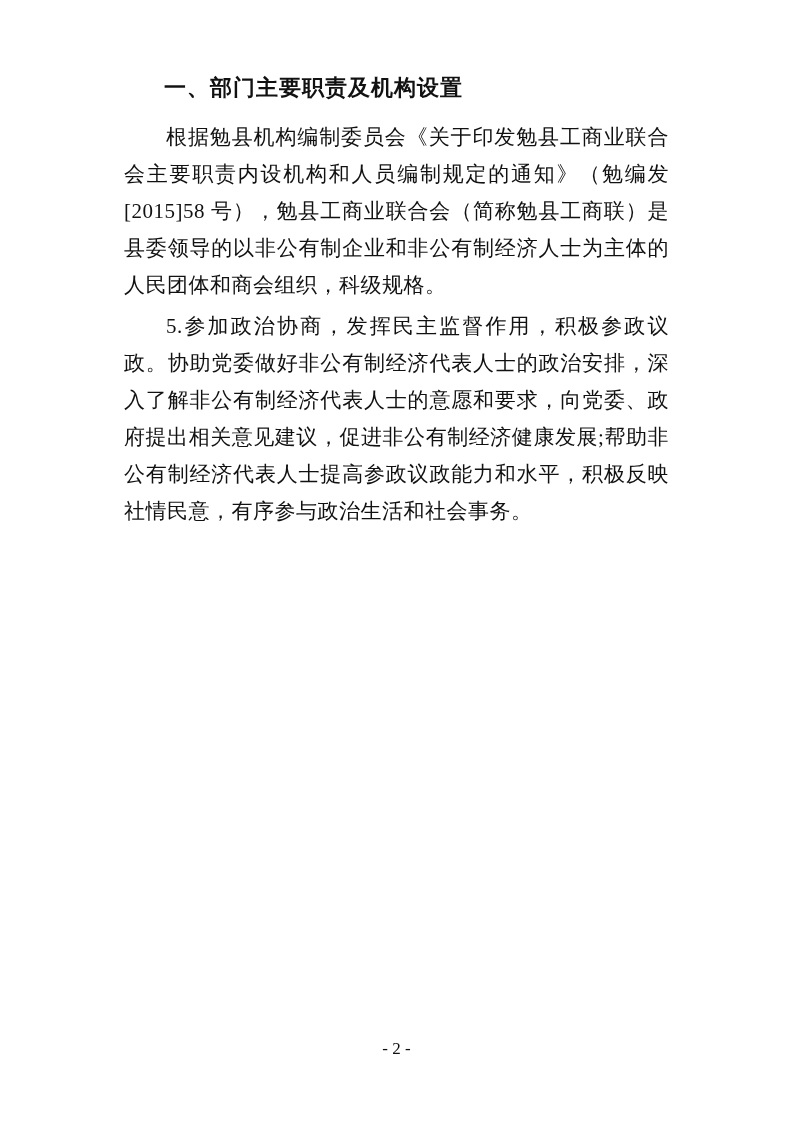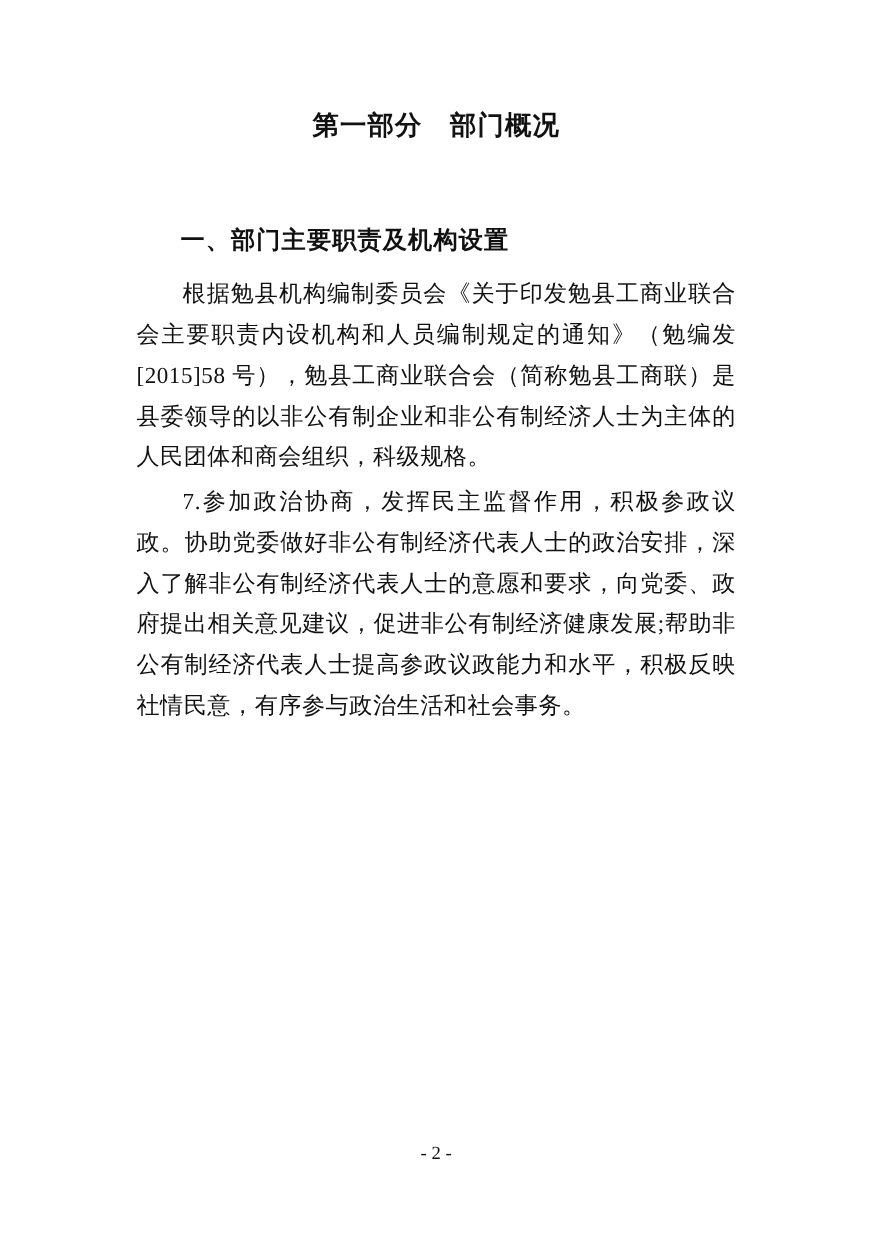--- a/index.html
+++ b/index.html
@@ -65,21 +65,20 @@
     font-size: 17px;
     line-height: 22px;
     color: #111111;
   }
 </style>
 </head>
 <body>
 
 <div class="page">
   <div class="content">
-    <h1 class="doc-title">第一部分　部门概况</h1>
     <h2 class="section-heading">一、部门主要职责及机构设置</h2>
     <div class="document-body">
         <p class="para">根据勉县机构编制委员会《关于印发勉县工商业联合会主要职责内设机构和人员编制规定的通知》（勉编发[2015]58 号），勉县工商业联合会（简称勉县工商联）是县委领导的以非公有制企业和非公有制经济人士为主体的人民团体和商会组织，科级规格。</p>
-        <p class="para">7.参加政治协商，发挥民主监督作用，积极参政议政。协助党委做好非公有制经济代表人士的政治安排，深入了解非公有制经济代表人士的意愿和要求，向党委、政府提出相关意见建议，促进非公有制经济健康发展;帮助非公有制经济代表人士提高参政议政能力和水平，积极反映社情民意，有序参与政治生活和社会事务。</p>
+        <p class="para">5.参加政治协商，发挥民主监督作用，积极参政议政。协助党委做好非公有制经济代表人士的政治安排，深入了解非公有制经济代表人士的意愿和要求，向党委、政府提出相关意见建议，促进非公有制经济健康发展;帮助非公有制经济代表人士提高参政议政能力和水平，积极反映社情民意，有序参与政治生活和社会事务。</p>
       </div>
   </div>
   <div class="page-footer">- 2 -</div>
 </div>
 
 </body></html>

